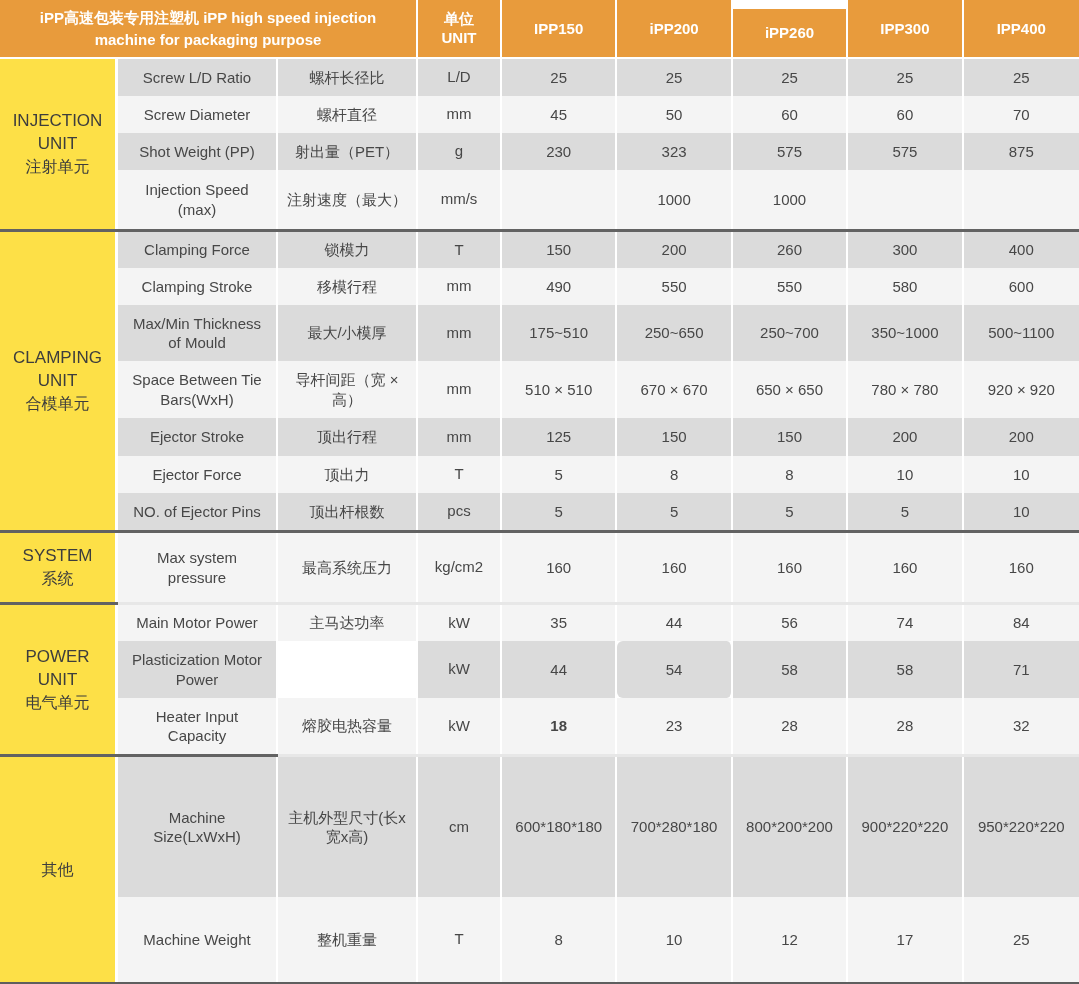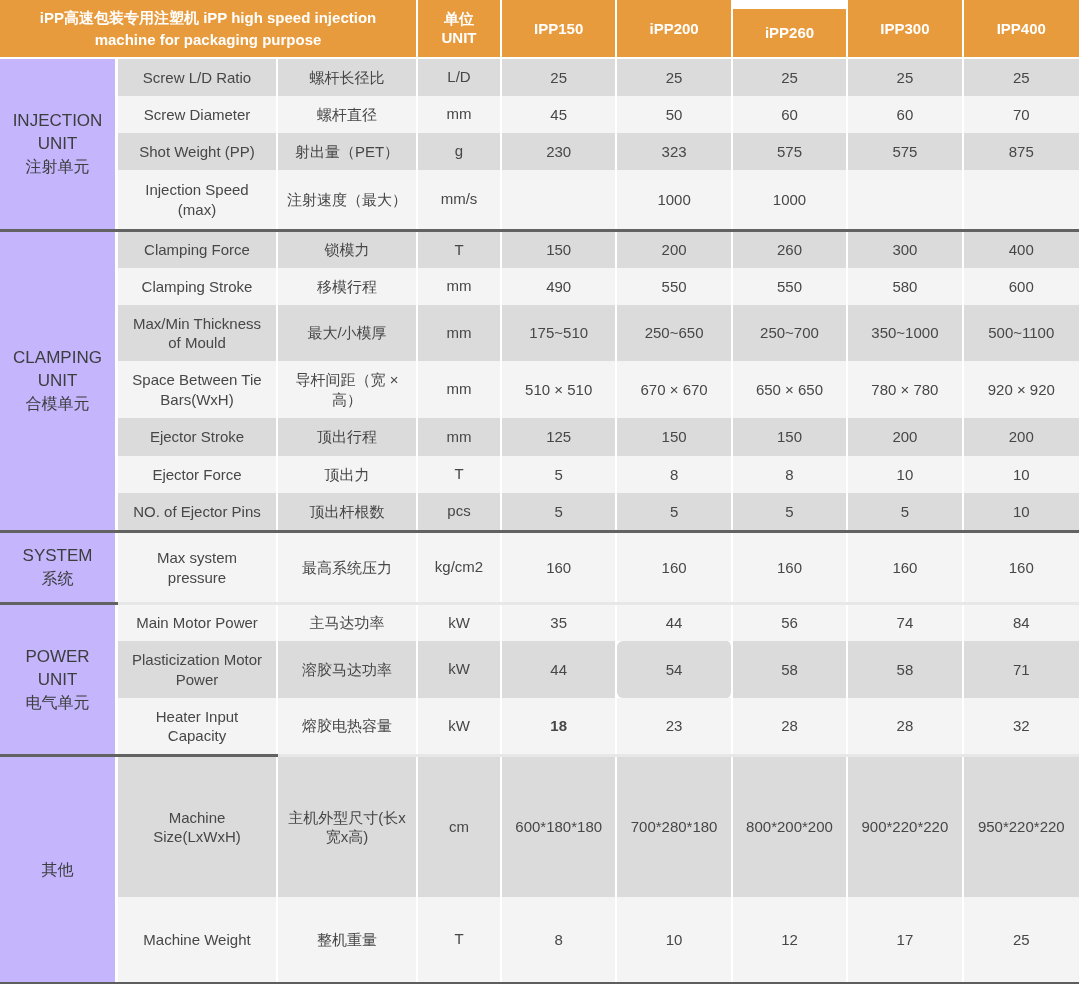--- a/index.html
+++ b/index.html
@@ -27,21 +27,21 @@
   .cell.col-last { border-right:none; }
   .header-cell {
     background:#E89B3C;
     color:#ffffff;
     font-weight:bold;
     border-bottom:2px solid #ffffff;
     font-size:15px;
   }
   .title-cell { line-height:1.45; padding:4px 20px; }
   .sidebar-cell {
-    background:#c4b5fd;
+    background:#fde047;
     border-right:3px solid #ffffff;
     color:#3d3d3d;
     font-size:17px;
     line-height:1.35;
   }
   .sidebar-cell .side-zh { font-size:16px; }
   .row-grey  { background:#DBDBDB; }
   .row-light { background:#F4F4F4; }
   .sep-dark  { background:#626262; border-right:none; padding:0; }
   .sep-fill  { background:#e7e7e7; border-right:none; padding:0; }
@@ -183,21 +183,20 @@
       </div>
       <div class="cell label-en row-light" style="grid-area: 17 / 2 / auto / 3;">Main Motor Power</div>
       <div class="cell label-zh row-light" style="grid-area: 17 / 3 / auto / 4;">主马达功率</div>
       <div class="cell unit-cell row-light" style="grid-area: 17 / 4 / auto / 5;">kW</div>
       <div class="cell spec-value row-light" style="grid-area: 17 / 5 / auto / 6;">35</div>
       <div class="cell spec-value row-light" style="grid-area: 17 / 6 / auto / 7;">44</div>
       <div class="cell spec-value row-light" style="grid-area: 17 / 7 / auto / 8;">56</div>
       <div class="cell spec-value row-light" style="grid-area: 17 / 8 / auto / 9;">74</div>
       <div class="cell spec-value row-light col-last" style="grid-area: 17 / 9 / auto / 10;">84</div>
       <div class="cell label-en row-grey" style="grid-area: 18 / 2 / auto / 3;">Plasticization Motor Power</div>
-      <div class="cell label-zh row-grey" style="grid-area: 18 / 3 / auto / 4;">溶胶马达功率</div>
       <div class="cell unit-cell row-grey" style="grid-area: 18 / 4 / auto / 5;">kW</div>
       <div class="cell spec-value row-grey" style="grid-area: 18 / 5 / auto / 6;">44</div>
       <div class="cell spec-value row-grey" style="grid-area: 18 / 6 / auto / 7; border-radius: 6px;">54</div>
       <div class="cell spec-value row-grey" style="grid-area: 18 / 7 / auto / 8;">58</div>
       <div class="cell spec-value row-grey" style="grid-area: 18 / 8 / auto / 9;">58</div>
       <div class="cell spec-value row-grey col-last" style="grid-area: 18 / 9 / auto / 10;">71</div>
       <div class="cell label-en row-light" style="grid-area: 19 / 2 / auto / 3;">Heater Input Capacity</div>
       <div class="cell label-zh row-light" style="grid-area: 19 / 3 / auto / 4;">熔胶电热容量</div>
       <div class="cell unit-cell row-light" style="grid-area: 19 / 4 / auto / 5;">kW</div>
       <div class="cell spec-value row-light" style="grid-area: 19 / 5 / auto / 6; font-weight: bold;">18</div>

